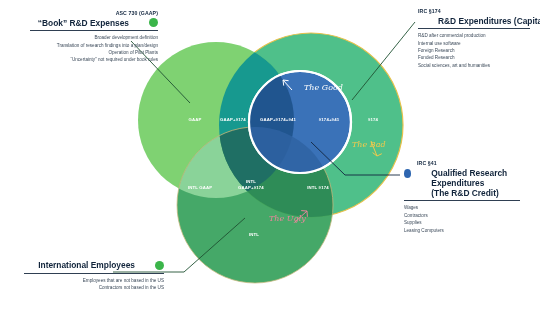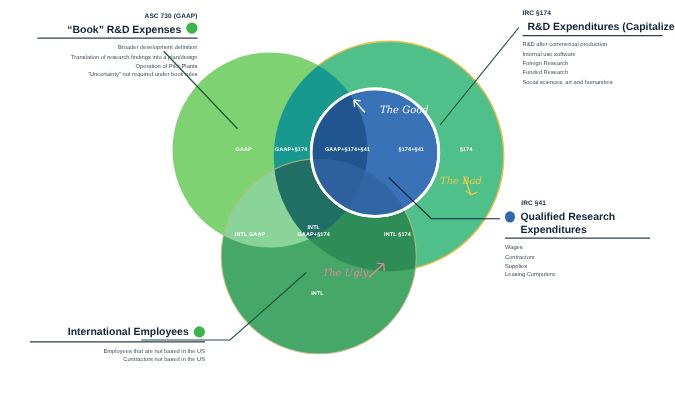--- a/index.html
+++ b/index.html
@@ -27,21 +27,21 @@
   .anno ul{list-style:none;margin:0;padding:0;}
   .anno li{font-size:4.6px;color:#3c4a5a;line-height:1.62;white-space:nowrap;}
 
   .anno.right .eyebrow,.anno.right .title,.anno.right li{text-align:left;}
   .anno.left .eyebrow,.anno.left .title,.anno.left li{text-align:right;}
 
   .dot{
     width:9px;height:9px;border-radius:50%;display:inline-block;
     vertical-align:middle;
   }
-  .titlerow{display:flex;align-items:center;gap:4px;}
+  .titlerow{display:flex;align-items:center;gap:20px;}
   .titlerow.lft{justify-content:flex-end;}
 
   
   #anno-gaap{left:18px;top:10px;width:140px;}
   #anno-174{left:418px;top:8px;width:120px;}
   #anno-41{left:404px;top:160px;width:134px;}
   #anno-intl{left:12px;top:260px;width:152px;}
 
   #anno-gaap .rule{width:128px;margin-left:auto;}
   #anno-intl .rule{width:140px;margin-left:auto;}
@@ -136,21 +136,21 @@
   <div class="vlabel w" style="left:306px;top:117px;width:46px;">§174+§41</div>
   <div class="vlabel w" style="left:358px;top:117px;width:30px;">§174</div>
   <div class="vlabel w" style="left:176px;top:185px;width:48px;">INTL GAAP</div>
   <div class="vlabel w" style="left:229px;top:179px;width:44px;">INTL</div>
   <div class="vlabel w" style="left:229px;top:185px;width:44px;">GAAP+§174</div>
   <div class="vlabel w" style="left:296px;top:185px;width:44px;">INTL §174</div>
   <div class="vlabel w" style="left:239px;top:232px;width:30px;">INTL</div>
 
   <div class="script" style="left:304px;top:83px;color:#FFFFFF;">The Good</div>
   <div class="script" style="left:352px;top:140px;color:#F2C94C;">The Bad</div>
-  <div class="script" style="left:258px;top:214px;color:#E8879B;">The Ugly</div>
+  <div class="script" style="left:269px;top:214px;color:#E8879B;">The Ugly</div>
 
   <div class="anno left" id="anno-gaap">
     <div class="eyebrow">ASC 730 (GAAP)</div>
     <div class="titlerow lft">
       <div class="title">“Book” R&amp;D Expenses</div>
       <span class="dot" style="background:#3BB54A"></span>
     </div>
     <div class="rule"></div>
     <ul>
       <li>Broader development definition</li>
@@ -175,20 +175,21 @@
       <li>Social sciences, art and humanities</li>
     </ul>
   </div>
 
   <div class="anno right" id="anno-41">
     <div class="eyebrow" style="margin-left:13px;">IRC §41</div>
     <div class="titlerow" style="align-items:flex-start;">
       <span class="dot" style="background:#2E66B0;margin-top:1px;"></span>
       <div>
         <div class="title wrap">Qualified Research Expenditures</div>
+        <div class="title wrap">(The R&amp;D Credit)</div>
       </div>
     </div>
     <div class="rule"></div>
     <ul>
       <li>Wages</li>
       <li>Contractors</li>
       <li>Supplies</li>
       <li>Leasing Computers</li>
     </ul>
   </div>

